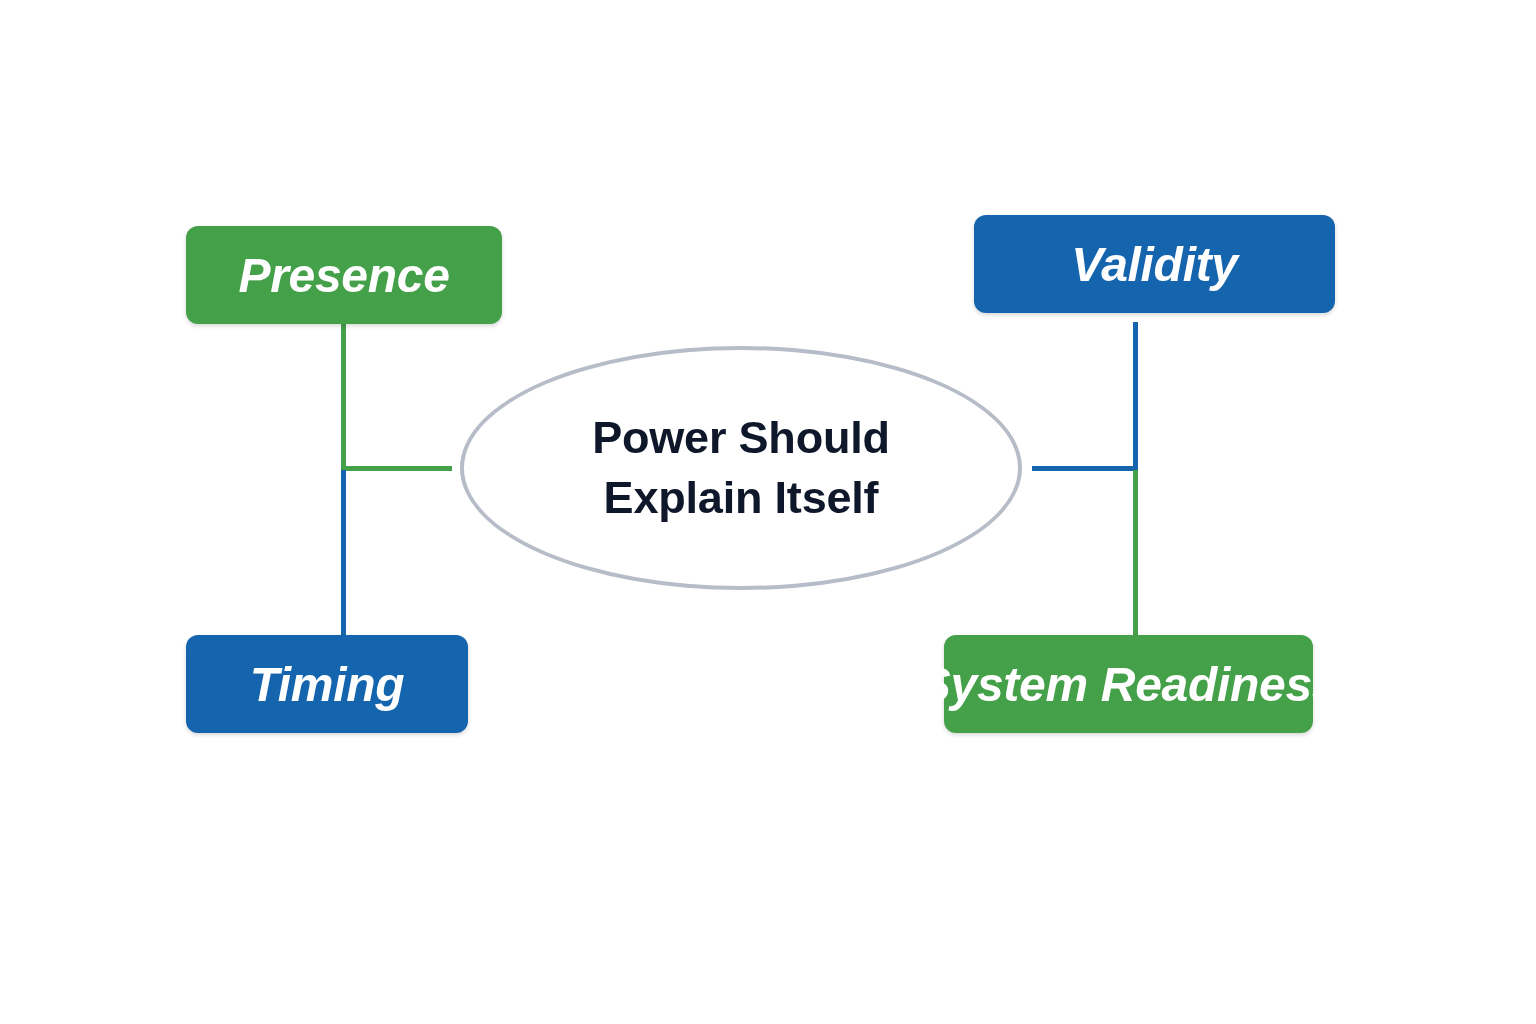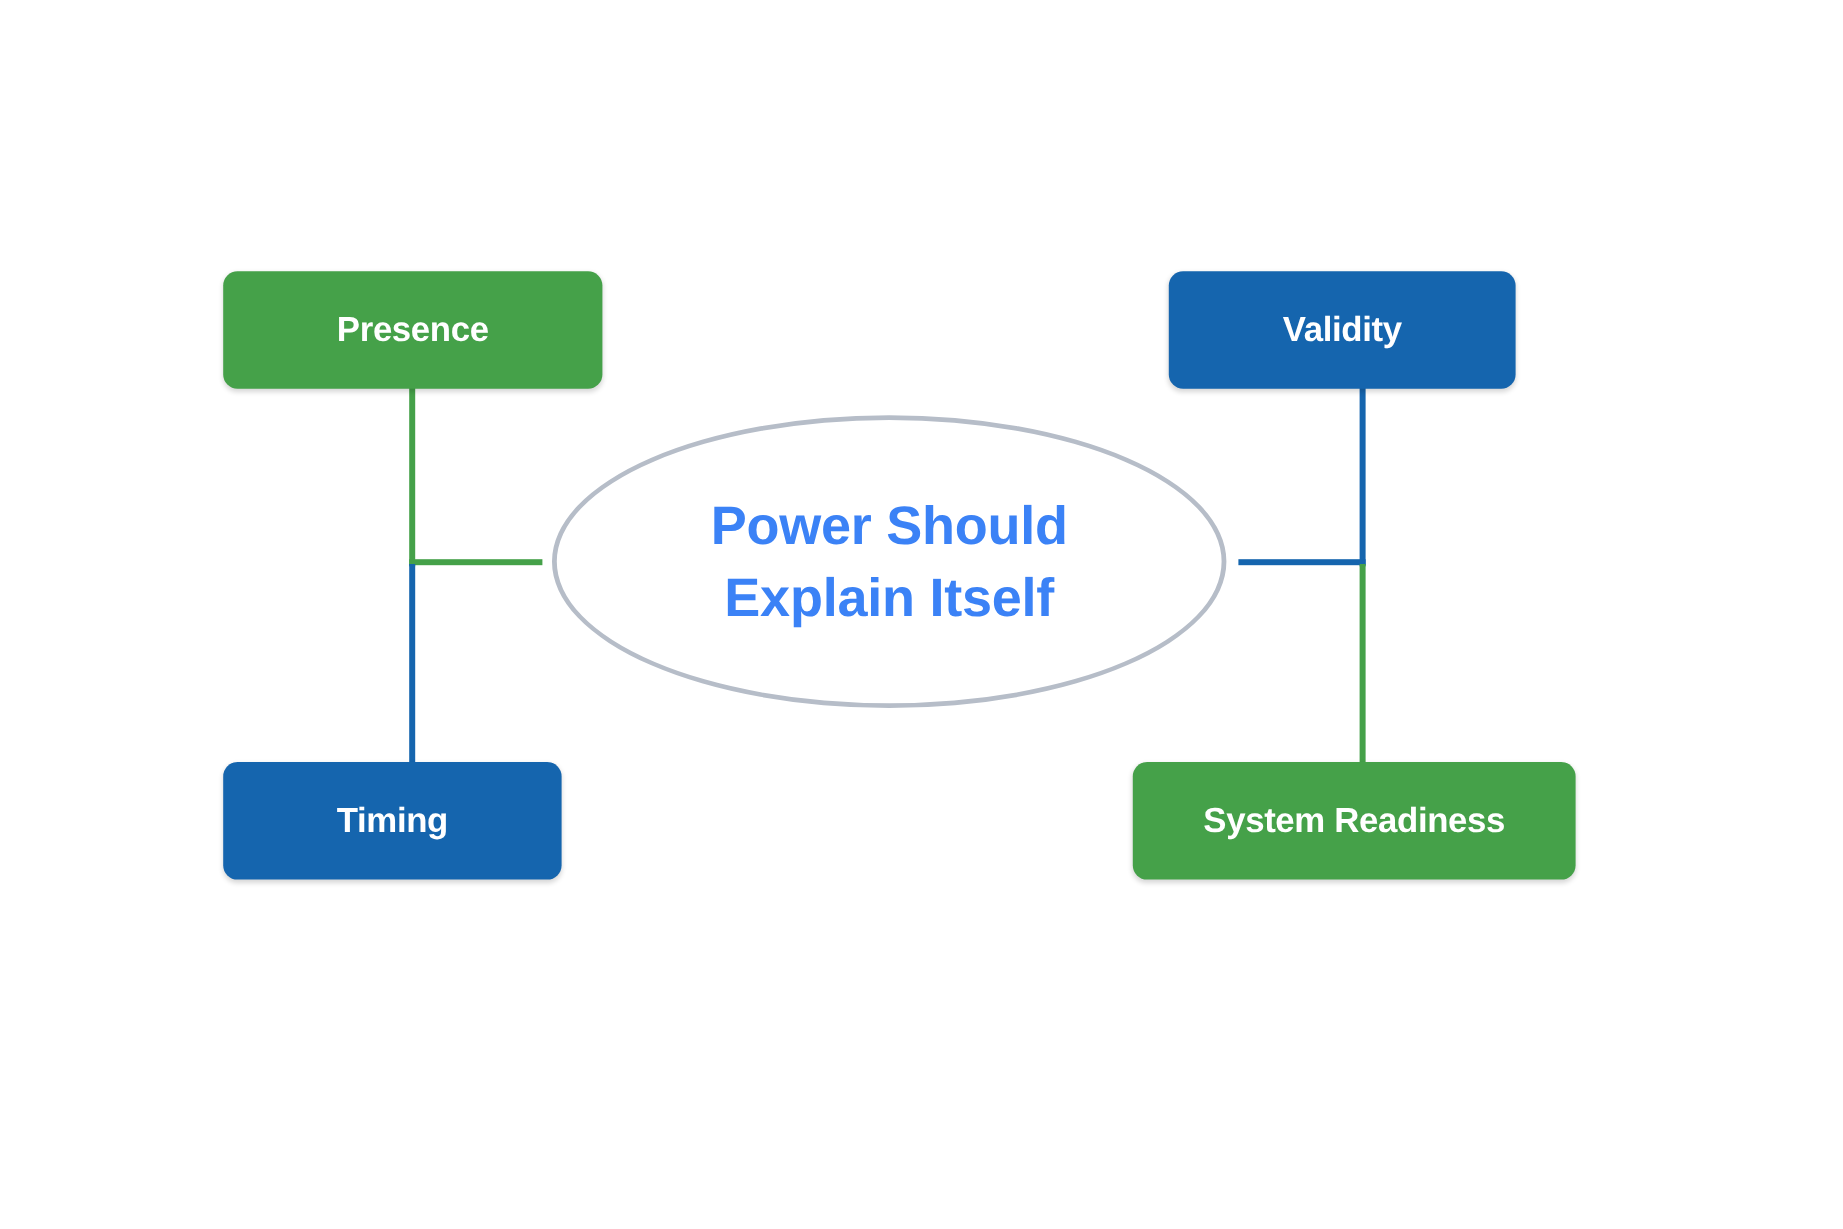--- a/index.html
+++ b/index.html
@@ -35,21 +35,21 @@
     border-radius: 50%;
     border: 4px solid #b6bdc8;
     background: #ffffff;
     box-sizing: border-box;
     display: flex;
     align-items: center;
     justify-content: center;
     z-index: 5;
   }
   .ellipse-label {
-    color: #3b82f6;
+    color: #0f172a;
     font-size: 45px;
     font-weight: bold;
     line-height: 1.33;
     text-align: center;
     letter-spacing: -0.2px;
     white-space: pre-line;
   }
 
   
   .node {
@@ -57,28 +57,29 @@
     border-radius: 12px;
     display: flex;
     align-items: center;
     justify-content: center;
     box-sizing: border-box;
     z-index: 6;
     box-shadow: 0 2px 4px rgba(0,0,0,0.16);
   }
   .node-label {
     color: #ffffff;
-    font-size: 29px;
+    font-size: 48px;
     font-weight: bold;
     letter-spacing: -0.3px;
     white-space: nowrap;
+    font-style: italic;
   }
 
   #node-presence  { left: 186px;  top: 226px; width: 316px; height: 98px; }
-  #node-validity  { left: 974px;  top: 226px; width: 289px; height: 98px; }
+  #node-validity  { left: 974px;  top: 215px; width: 361px; height: 98px; }
   #node-timing    { left: 186px;  top: 635px; width: 282px; height: 98px; }
   #node-readiness { left: 944px;  top: 635px; width: 369px; height: 98px; align-items: center; }
 </style>
 </head>
 <body>
 
 <div id="canvas">
 
   <div class="line line-v" style="left:341px; top:322px; height:150px; background:#45a149;"></div>
 

